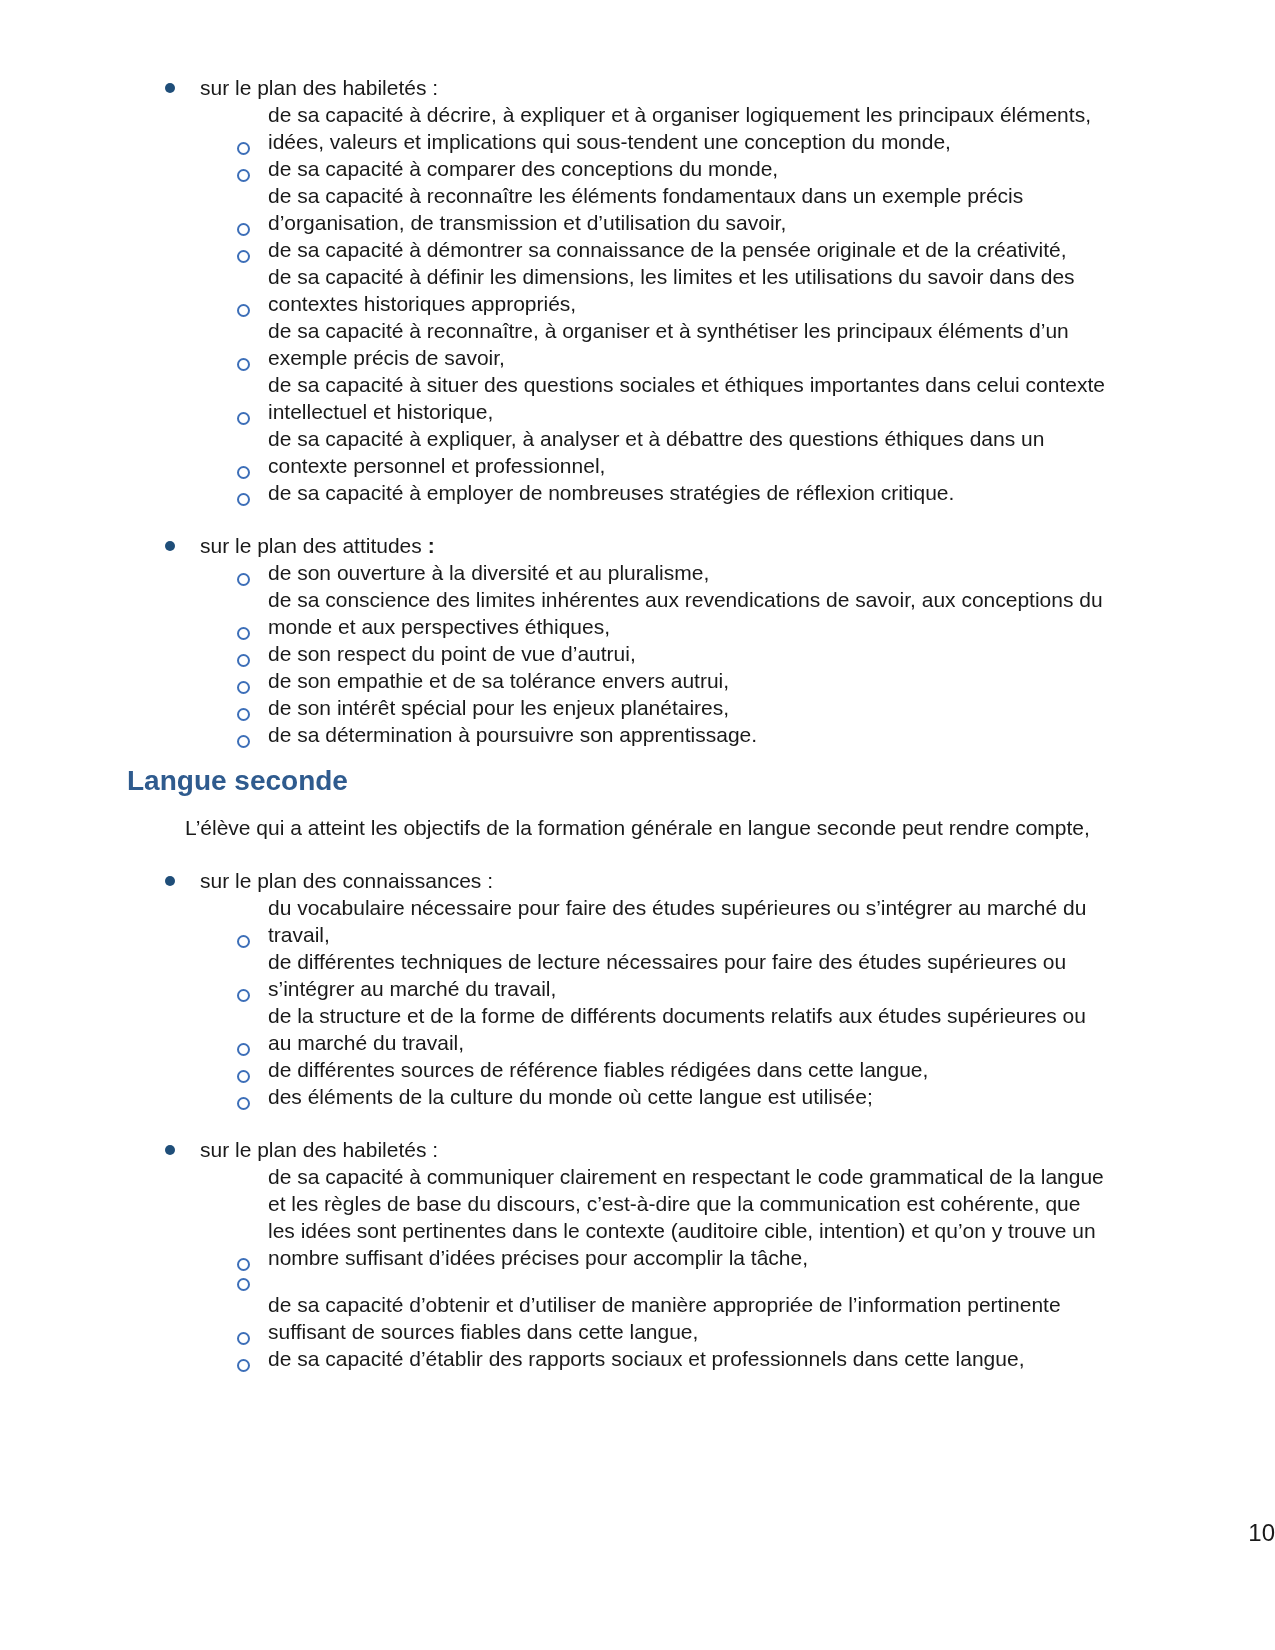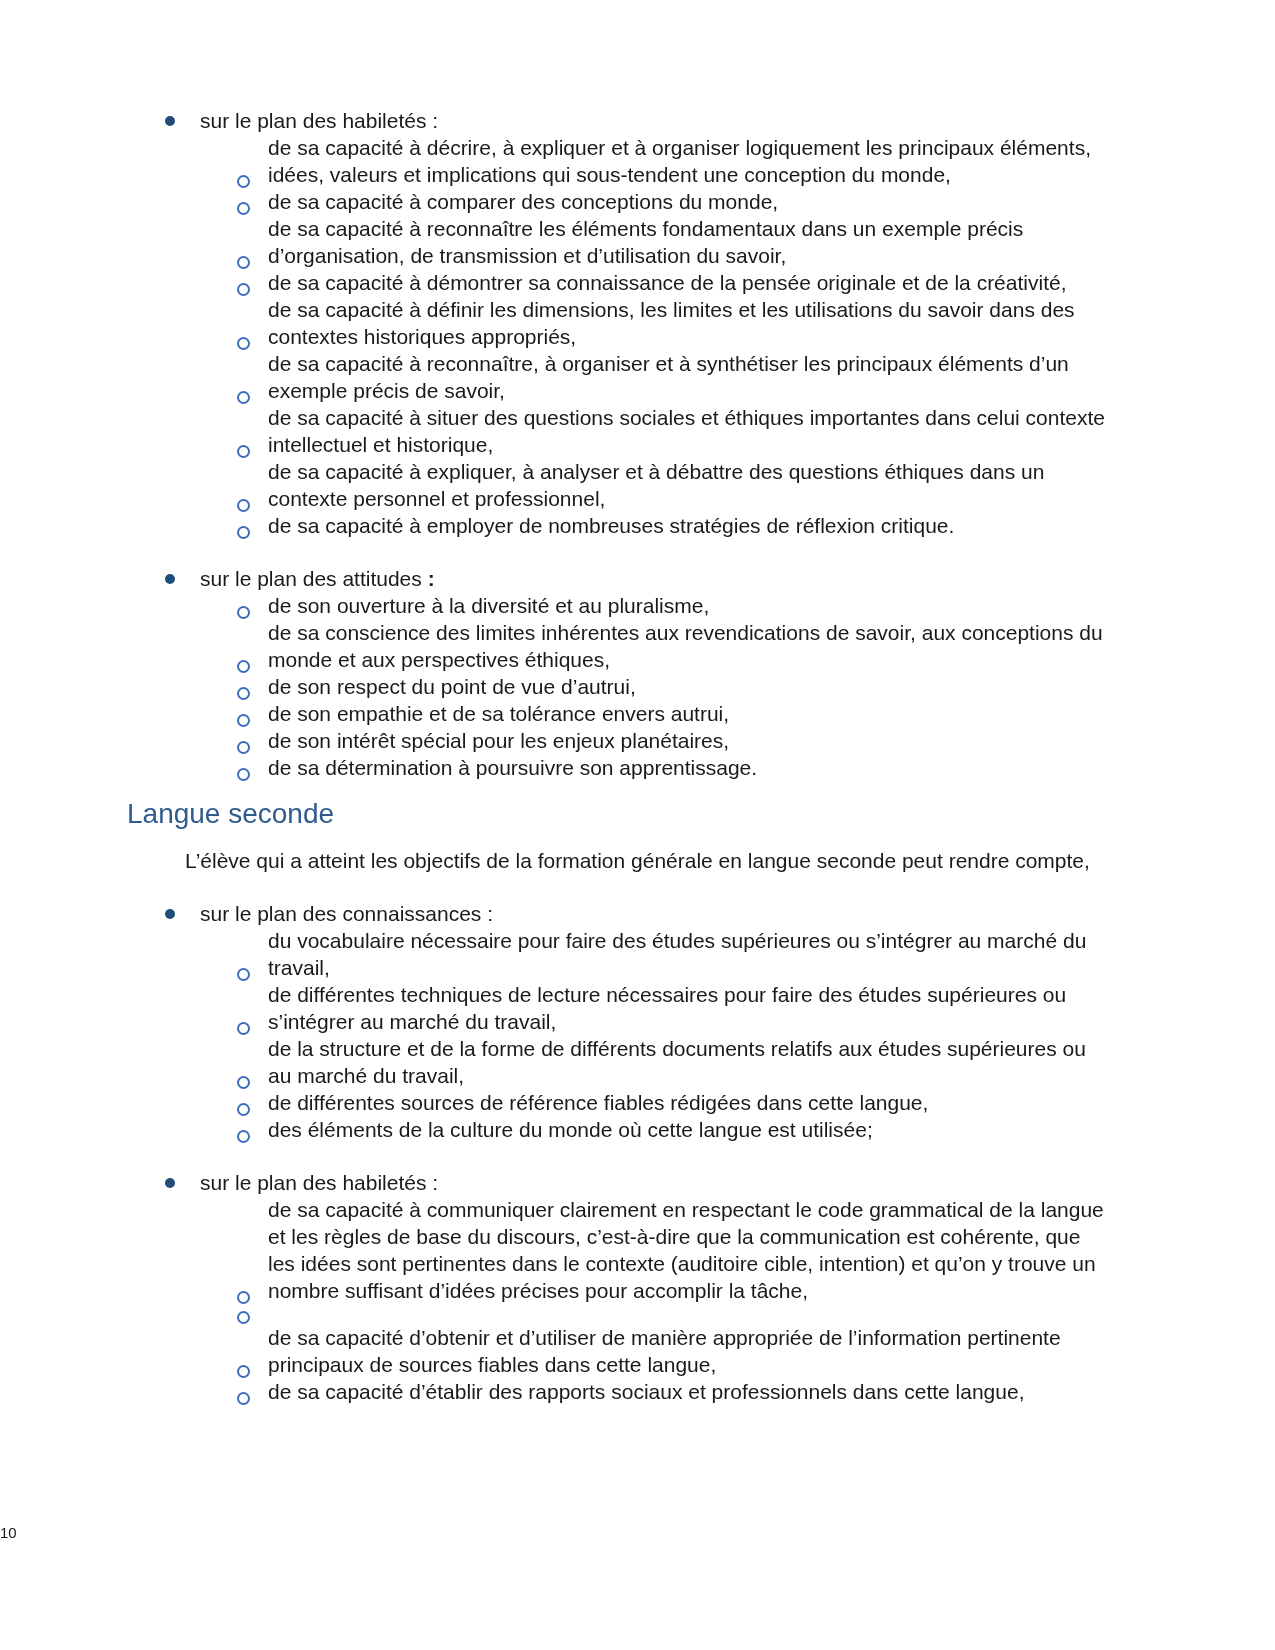--- a/index.html
+++ b/index.html
@@ -3,21 +3,21 @@
 <meta charset="utf-8">
 <style>
   html, body { margin: 0; padding: 0; background: #ffffff; }
   .page {
     position: relative;
     width: 1275px;
     height: 1650px;
     margin: 0 auto;
     background: #ffffff;
     box-sizing: border-box;
-    padding: 107px 127px 0 127px;
+    padding: 74px 127px 0 127px;
     font-family: "Liberation Sans", "DejaVu Sans", sans-serif;
     font-size: 21px;
     line-height: 27px;
     color: #1a1a1a;
     overflow: hidden;
   }
   .group { margin-top: 26px; }
   .group.first { margin-top: 0; }
 
   .l1 { display: flex; align-items: flex-start; }
@@ -36,33 +36,33 @@
     border-radius: 50%;
     background: transparent;
     margin: 7px 18px 0 110px;
   }
   .l2 .t { max-width: 845px; }
   .bold-colon { font-weight: bold; }
 
   .heading {
     font-size: 28px;
     line-height: 34px;
-    font-weight: 400;
+    font-weight: 700;
     color: #2F5B8E;
     margin: 16px 0 16px 0;
   }
   .para { margin: 0 0 26px 0; text-align: center; }
 
   .page-number {
     position: absolute;
     top: 1521px;
     left: 0;
     width: 100%;
-    text-align: left;
-    font-size: 15px;
+    text-align: right;
+    font-size: 24px;
     line-height: 24px;
     color: #1a1a1a;
   }
 </style>
 </head>
 <body>
 
 <div class="page">
 
   <section class="group first">
@@ -177,21 +177,21 @@
     </div>
     <div class="l2">
         <span class="b2"></span>
         <span class="t">de sa capacité à communiquer clairement en respectant le code grammatical de la langue et les règles de base du discours, c’est-à-dire que la communication est cohérente, que les idées sont pertinentes dans le contexte (auditoire cible, intention) et qu’on y trouve un nombre suffisant d’idées précises pour accomplir la tâche,</span>
       </div>
     <div class="l2">
         <span class="b2"></span>
       </div>
     <div class="l2">
         <span class="b2"></span>
-        <span class="t">de sa capacité d’obtenir et d’utiliser de manière appropriée de l’information pertinente principaux de sources fiables dans cette langue,</span>
+        <span class="t">de sa capacité d’obtenir et d’utiliser de manière appropriée de l’information pertinente suffisant de sources fiables dans cette langue,</span>
       </div>
     <div class="l2">
         <span class="b2"></span>
         <span class="t">de sa capacité d’établir des rapports sociaux et professionnels dans cette langue,</span>
       </div>
   </section>
 
   <div class="page-number">10</div>
 
 </div>

